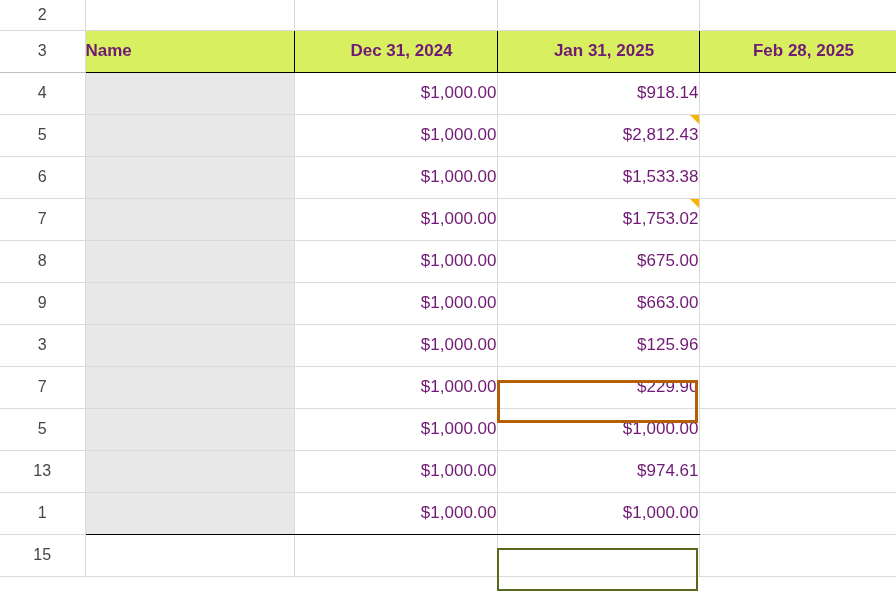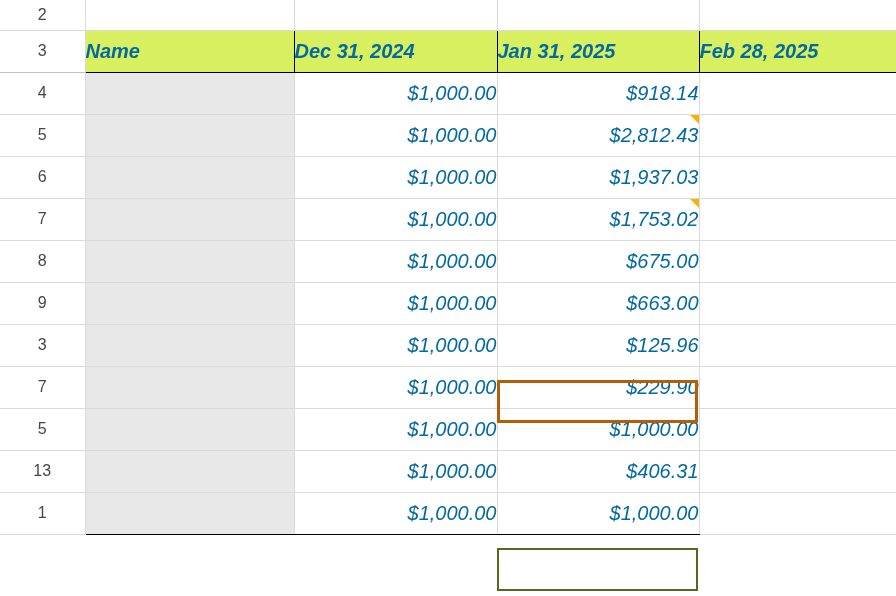--- a/index.html
+++ b/index.html
@@ -44,25 +44,24 @@
   td.rowhdr {
     background: #ffffff;
     color: #444746;
     font-size: 16px;
     text-align: center;
     vertical-align: middle;
     border-right: 1px solid #c0c0c0;
     border-bottom: 1px solid #e0e0e0;
   }
   td.cell {
-    font-size: 20px;
-    color: #0369a1;
+    font-size: 17px;
+    color: #701a75;
     vertical-align: middle;
     padding: 0 8px;
-    font-style: italic;
   }
   td.cell.num {
     text-align: right;
     margin-top: 24px;
   }
   td.cell.empty-name {
     background: #e8e8e8;
   }
   td.blank {
     background: #ffffff;
@@ -74,20 +73,22 @@
     font-weight: bold;
     border-right: 1px solid #000000;
     border-bottom: 1px solid #000000;
     border-top: 1px solid #000000;
   }
   tr.header-row td.cell.hdr-name {
     text-align: left;
     border-left: 1px solid #000000;
   }
   tr.header-row td.cell.hdr-date {
+    text-align: center;
+    padding-left: 12px;
   }
   tr.header-row td.rowhdr {
     border-bottom: 1px solid #c0c0c0;
   }
 
   
   td.namecol {
     border-left: 1px solid #000000;
     border-right: 1px solid #000000;
   }
@@ -174,21 +175,21 @@
           <span>$2,812.43</span>
           <span class="note-marker"></span>
         </td>
         <td class="cell num"></td>
       </tr>
 
       <tr>
         <td class="rowhdr">6</td>
         <td class="cell namecol empty-name"></td>
         <td class="cell deccol num">$1,000.00</td>
-        <td class="cell jancol num">$1,937.03</td>
+        <td class="cell jancol num">$1,533.38</td>
         <td class="cell num"></td>
       </tr>
 
       <tr>
         <td class="rowhdr">7</td>
         <td class="cell namecol empty-name"></td>
         <td class="cell deccol num">$1,000.00</td>
         <td class="cell jancol num">
           <span>$1,753.02</span>
           <span class="note-marker"></span>
@@ -233,30 +234,37 @@
         <td class="cell namecol empty-name"></td>
         <td class="cell deccol num">$1,000.00</td>
         <td class="cell jancol num">$1,000.00</td>
         <td class="cell num"></td>
       </tr>
 
       <tr>
         <td class="rowhdr">13</td>
         <td class="cell namecol empty-name"></td>
         <td class="cell deccol num">$1,000.00</td>
-        <td class="cell jancol num">$406.31</td>
+        <td class="cell jancol num">$974.61</td>
         <td class="cell num"></td>
       </tr>
 
       <tr class="last-data-row">
         <td class="rowhdr">1</td>
         <td class="cell namecol empty-name"></td>
         <td class="cell deccol num">$1,000.00</td>
         <td class="cell jancol num">$1,000.00</td>
         <td class="cell num"></td>
       </tr>
 
+      <tr>
+        <td class="rowhdr">15</td>
+        <td class="cell blank"></td>
+        <td class="cell blank num"></td>
+        <td class="cell blank num"></td>
+        <td class="cell blank num"></td>
+      </tr>
     </tbody>
   </table>
 
   <div class="sel-box" style="left:497px; top:380px; width:201px; height:43px;"></div>
   <div class="sel-box dashed-green" style="left:497px; top:548px; width:201px; height:43px;"></div>
 </div>
 
 </body></html>

